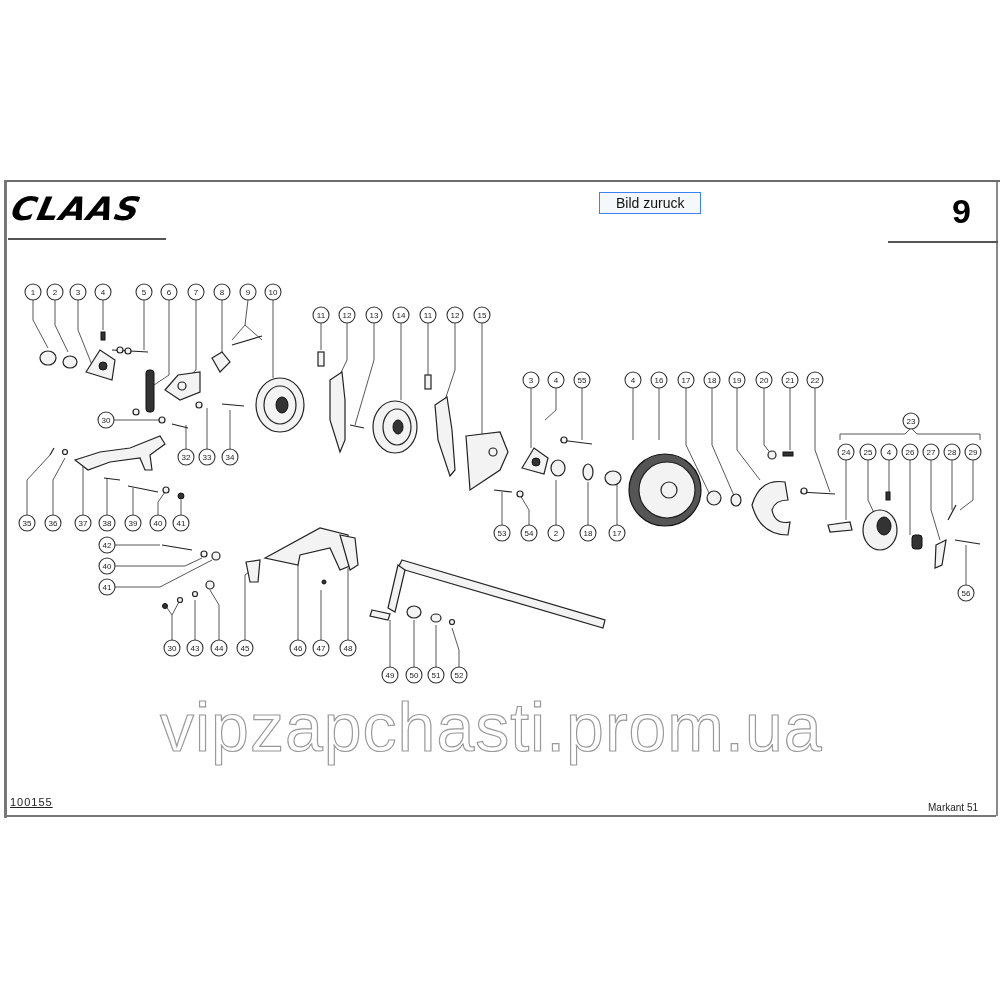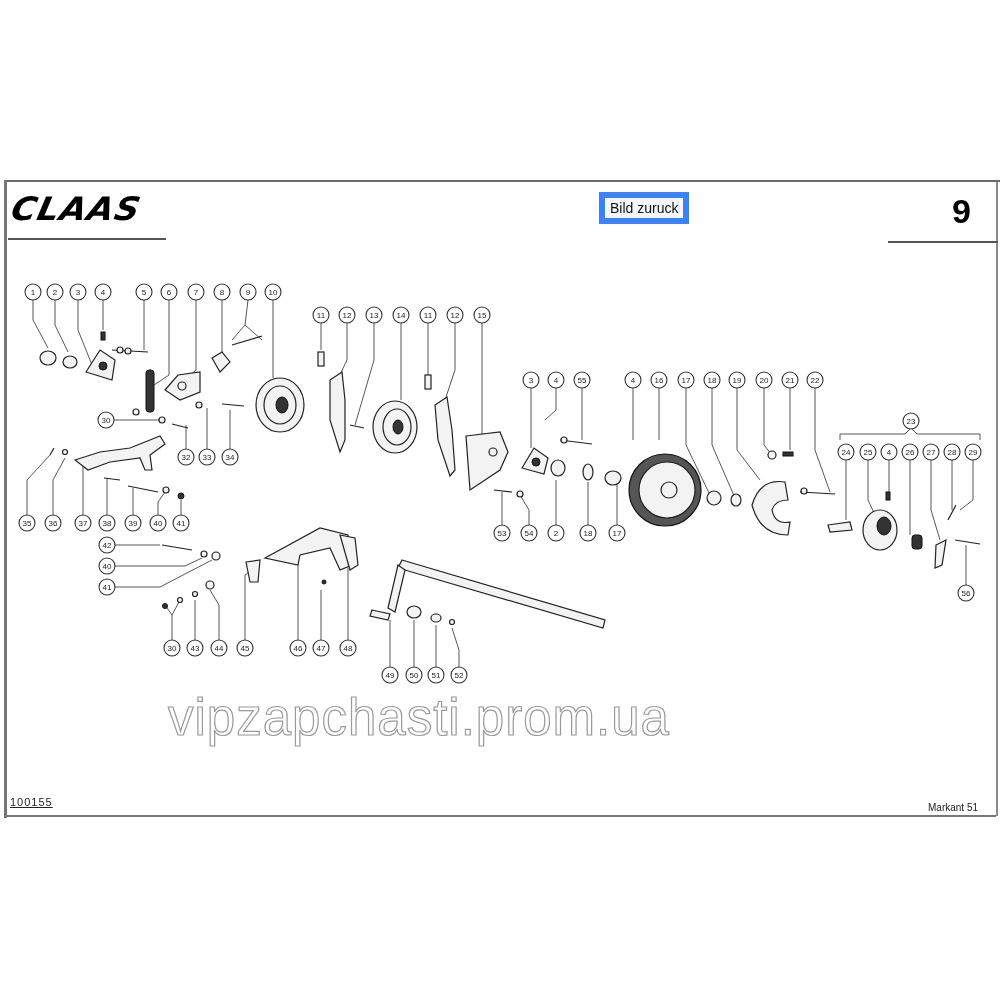--- a/index.html
+++ b/index.html
@@ -5,25 +5,25 @@
   html, body { margin:0; padding:0; background:#ffffff; }
   body { width:1000px; height:1000px; position:relative; overflow:hidden; font-family:"Liberation Sans", sans-serif; color:#111; }
   .sheet { position:absolute; left:0; top:0; width:1000px; height:1000px; }
   .frame-top { position:absolute; left:6px; top:180px; width:994px; height:2px; background:#6b6b6b; }
   .frame-left { position:absolute; left:4px; top:180px; width:3px; height:638px; background:#777; }
   .frame-right { position:absolute; left:996px; top:182px; width:2px; height:634px; background:#8a8a8a; }
   .frame-bottom { position:absolute; left:6px; top:815px; width:990px; height:2px; background:#777; }
   .logo-rule { position:absolute; left:8px; top:238px; width:158px; height:2px; background:#555; }
   .page-rule { position:absolute; left:888px; top:241px; width:110px; height:2px; background:#555; }
   .logo { position:absolute; left:12px; top:189px; font-family:"DejaVu Sans", sans-serif; font-weight:bold; font-style:italic; font-size:34px; letter-spacing:1px; transform:skewX(-12deg) scaleY(0.95); color:#000; }
-  .back-btn { position:absolute; left:599px; top:192px; height:20px; padding:0 5px; border:6px solid #3b82f6; background:#f4f8fb; font-size:14px; line-height:20px; color:#111; cursor:pointer; }
+  .back-btn { position:absolute; left:599px; top:192px; height:20px; padding:0 16px; border:1px solid #3b82f6; background:#f4f8fb; font-size:14px; line-height:20px; color:#111; cursor:pointer; }
   .page-no { position:absolute; left:952px; top:192px; font-size:34px; font-weight:bold; color:#000; }
   .doc-no { position:absolute; left:10px; top:796px; font-size:11px; letter-spacing:1px; color:#222;text-decoration:underline; }
   .model { position:absolute; left:928px; top:802px; font-size:10px; color:#222; }
-  .watermark { position:absolute; left:160px; top:688px; font-size:51px; color:#fff; -webkit-text-stroke:1.2px #9a9a9a; letter-spacing:1px;margin-left:8px; }
+  .watermark { position:absolute; left:160px; top:688px; font-size:68px; color:#fff; -webkit-text-stroke:1.2px #9a9a9a; letter-spacing:1px; }
   svg.diagram { position:absolute; left:0; top:0; }
   .callout circle { fill:#fff; stroke:#333; stroke-width:1.1; }
   .callout text { font-size:8px; fill:#222; text-anchor:middle; font-family:"Liberation Sans", sans-serif; }
   .lead { stroke:#444; stroke-width:0.9; fill:none; }
   .part { fill:#f3f3f3; stroke:#222; stroke-width:1.2; }
   .dark { fill:#333; stroke:#111; stroke-width:1; }
 </style>
 </head>
 <body>
 

